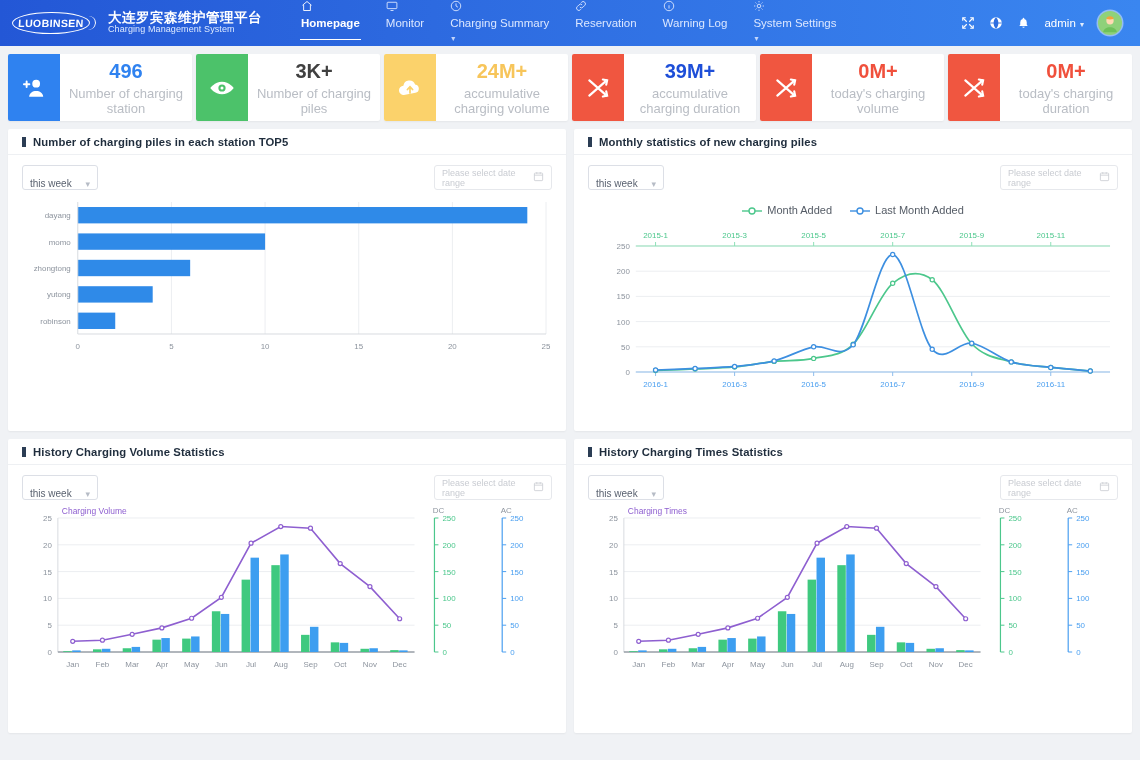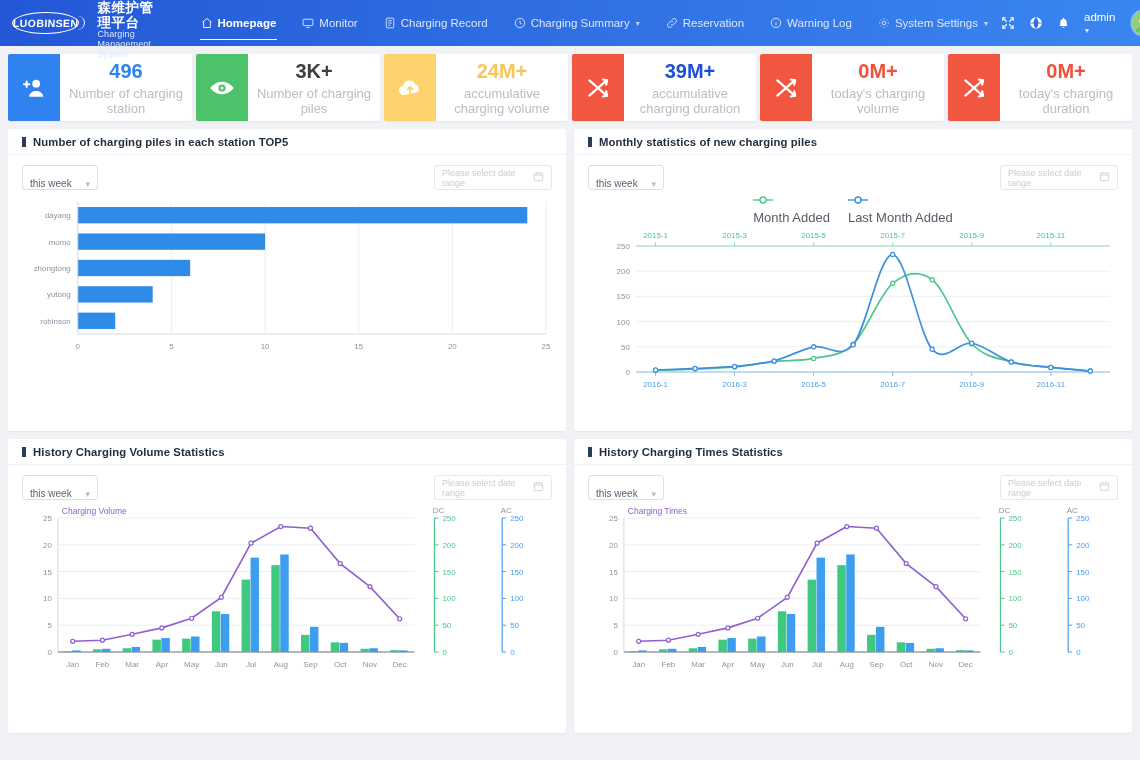--- a/index.html
+++ b/index.html
@@ -33,24 +33,24 @@
     content:""; position:absolute; right:-7px; top:3px;
     width:12px; height:14px; border-right:1.6px solid #fff;
     border-radius:0 60% 60% 0/0 50% 50% 0;
   }
   .logo-text { line-height: 1.08; margin-left: 10px; }
   .logo-cn { color: #fff; font-size: 13.5px; font-weight: 700; letter-spacing: .5px; }
   .logo-en { color: #dce9ff; font-size: 9px; letter-spacing: .1px; }
 
   .nav-items { display: flex; align-items: center; margin-left: 26px; height: 46px; }
   .nav-item {
-    display: flex; align-items: center; gap: 5px;
+    display: flex; align-items: flex-start; gap: 5px;
     height: 46px; padding: 0 13px;
     color: #dbe7ff; font-size: 11.5px; cursor: pointer;
-    position: relative; white-space: nowrap;
+    position: relative; white-space: nowrap; flex-direction: column;
   }
   .nav-item.active { color: #ffffff; font-weight: 600; }
   .nav-item.active::after {
     content: ""; position: absolute; left: 12px; right: 12px; bottom: 6px;
     height: 1.5px; background: #fff;
   }
   .nav-item svg { display: block; }
   .caret { font-size: 8px; opacity: .85; margin-left: 1px; }
 
   .nav-right {
@@ -125,21 +125,21 @@
   .panel-chart { flex: 1; padding: 4px 10px 8px 10px; }
   svg.chart { display: block; width: 100%; }
 
   .panel-a { height: 302px; }
   .panel-b { height: 294px; }
 
   .legend-row {
     display: flex; align-items: center; justify-content: center; gap: 18px;
     height: 20px; margin-top: 10px;
   }
-  .legend-item { display: flex; align-items: flex-start; gap: 5px; font-size: 13px; color: #555c66; flex-direction: column; }
+  .legend-item { display: flex; align-items: flex-end; gap: 5px; font-size: 11px; color: #555c66; }
   .legend-mark { display: block; }
 
   .axis-text { font-size: 8px; fill: #8d949e; font-family: "Liberation Sans", sans-serif; }
   .axis-text-green { font-size: 8px; fill: #4cc78c; font-family: "Liberation Sans", sans-serif; }
   .axis-text-blue { font-size: 8px; fill: #4a9ff0; font-family: "Liberation Sans", sans-serif; }
   .axis-text-purple { font-size: 8.5px; fill: #8e5fd0; font-family: "Liberation Sans", sans-serif; }
   .grid-line { stroke: #eceef1; stroke-width: 1; }
 </style>
 </head>
 <body>
@@ -164,29 +164,20 @@
       <span>Homepage</span>
     </div>
     <div class="nav-item">
       <span>
           <svg width="12" height="12" viewBox="0 0 16 16" fill="none" stroke="currentColor" stroke-width="1.2">
             <rect x="1.5" y="3" width="13" height="8.5" rx="1"></rect>
             <path d="M6 14h4"></path>
           </svg>
         </span>
       <span>Monitor</span>
-    </div>
-    <div class="nav-item">
-      <span>
-          <svg width="12" height="12" viewBox="0 0 16 16" fill="none" stroke="currentColor" stroke-width="1.2">
-            <rect x="3" y="1.5" width="10" height="13" rx="1"></rect>
-            <path d="M5.5 5h5M5.5 8h5M5.5 11h3"></path>
-          </svg>
-        </span>
-      <span>Charging Record</span>
     </div>
     <div class="nav-item">
       <span>
           <svg width="12" height="12" viewBox="0 0 16 16" fill="none" stroke="currentColor" stroke-width="1.2">
             <circle cx="8" cy="8" r="6.3"></circle>
             <path d="M8 4.5V8l2.6 1.6"></path>
           </svg>
         </span>
       <span>Charging Summary</span>
       <span class="caret">▾</span>

